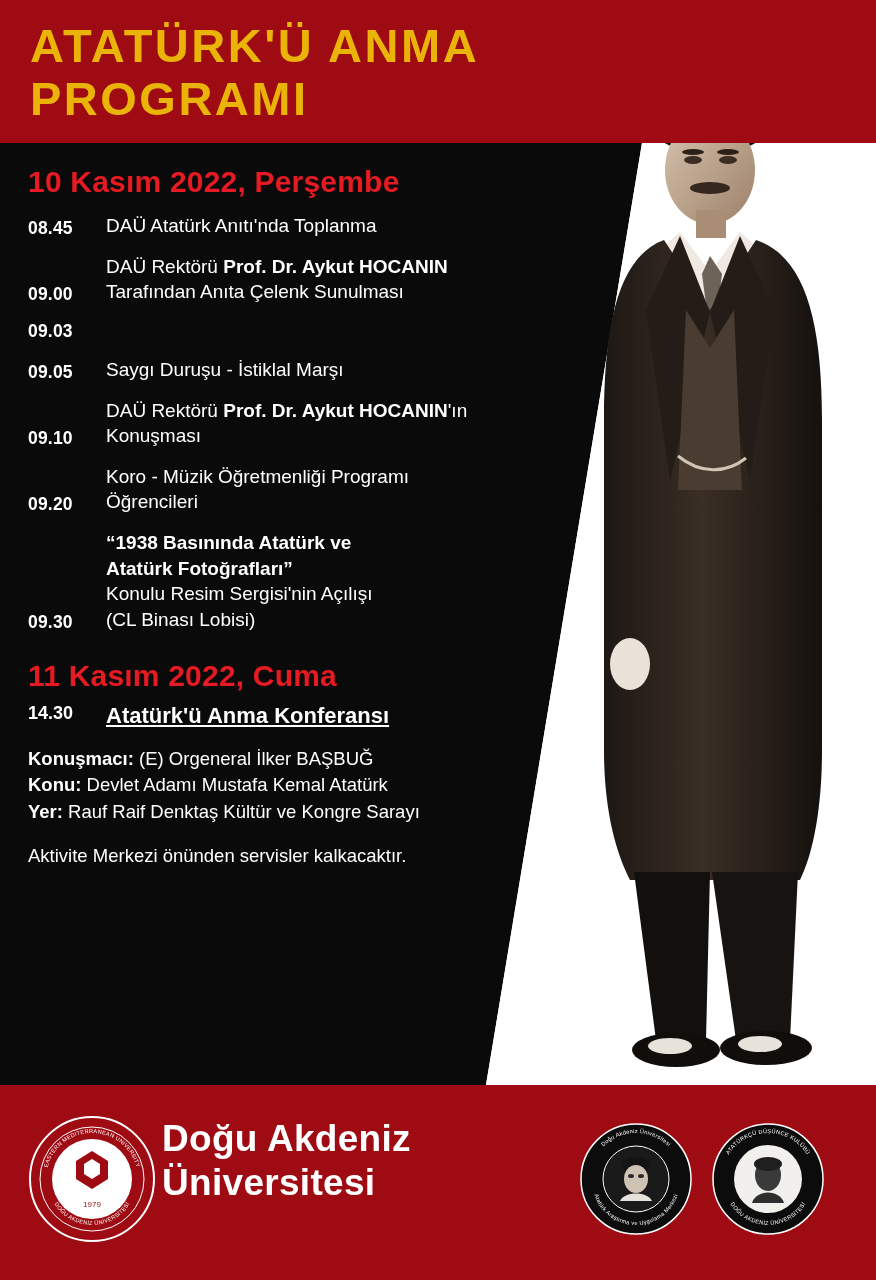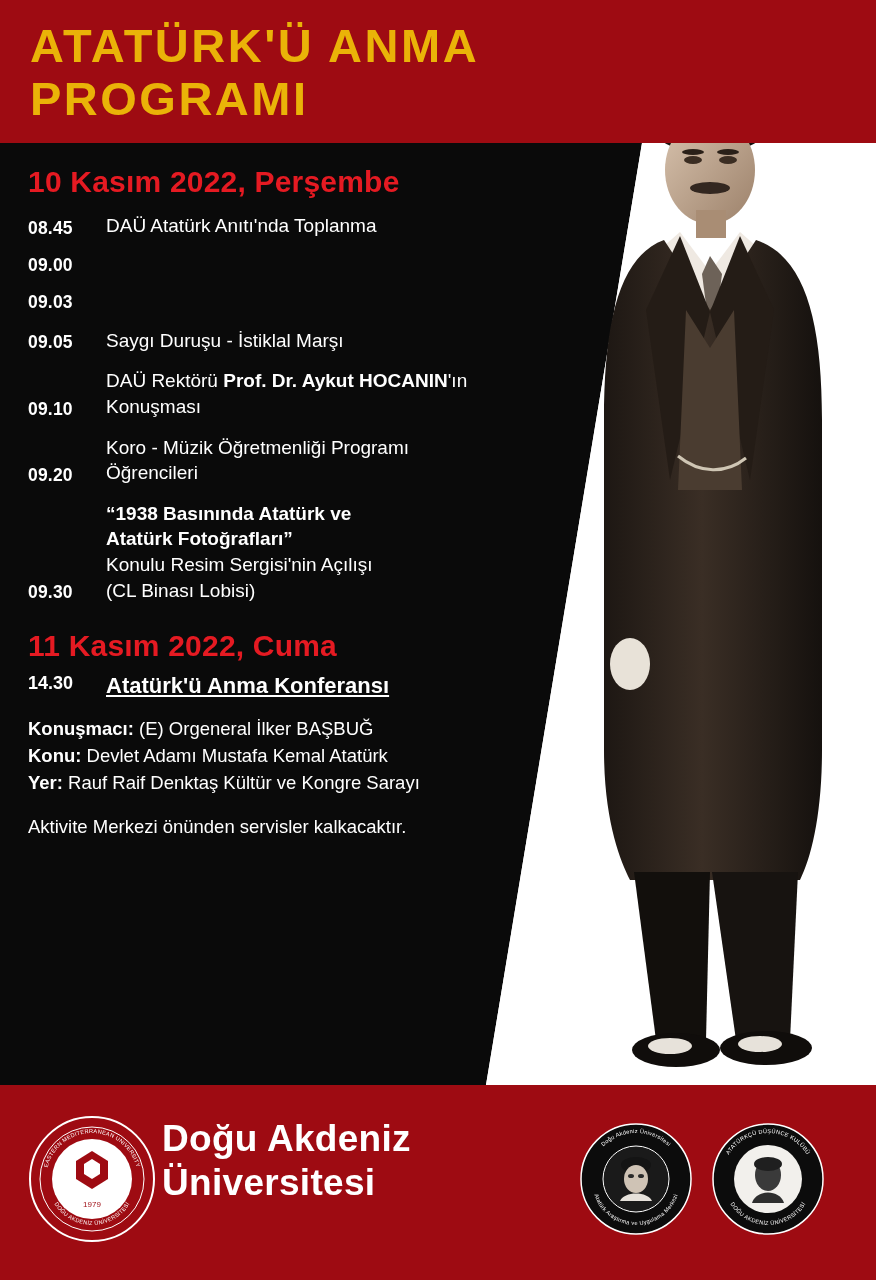--- a/index.html
+++ b/index.html
@@ -269,20 +269,24 @@
 
     <div class="sched-row">
       <div class="sched-time">08.45</div>
       <div class="sched-text">
         <div>DAÜ Atatürk Anıtı'nda Toplanma</div>
       </div>
     </div>
 
     <div class="sched-row">
       <div class="sched-time">09.00</div>
+      <div class="sched-text">
+        <div><span>DAÜ Rektörü </span><b>Prof. Dr. Aykut HOCANIN</b></div>
+        <div>Tarafından Anıta Çelenk Sunulması</div>
+      </div>
     </div>
 
     <div class="sched-row">
       <div class="sched-time">09.03</div>
     </div>
 
     <div class="sched-row">
       <div class="sched-time">09.05</div>
       <div class="sched-text">
         <div>Saygı Duruşu - İstiklal Marşı</div>

